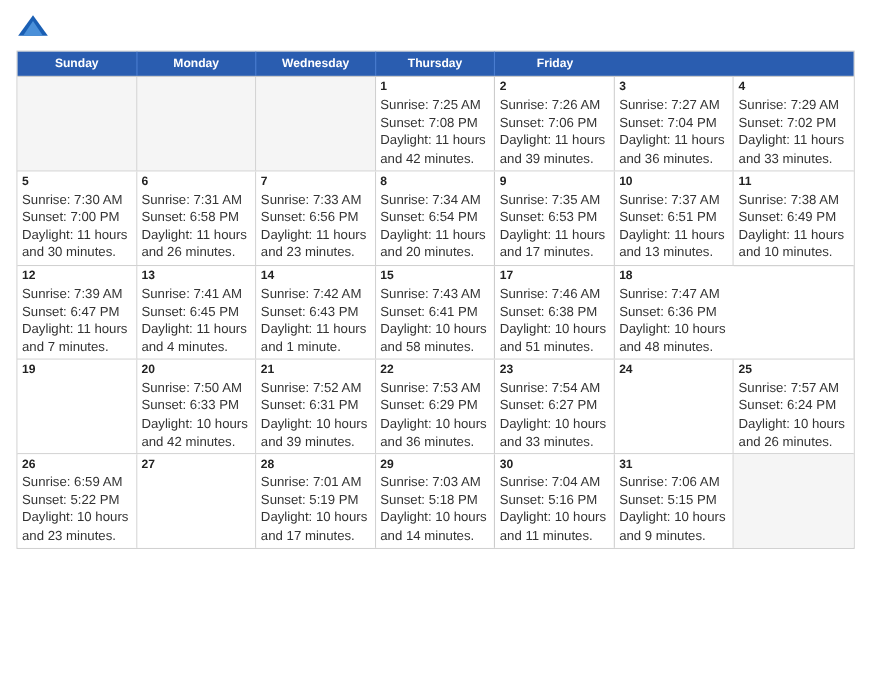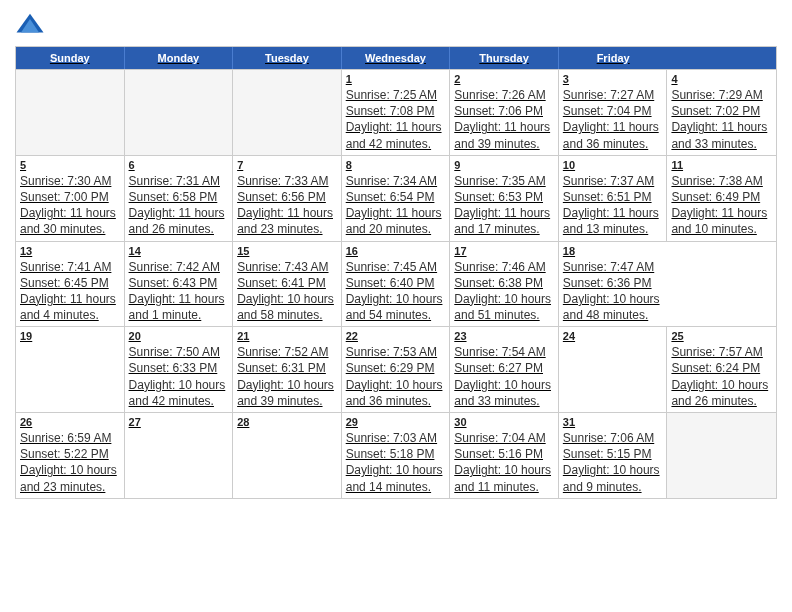--- a/index.html
+++ b/index.html
@@ -9,21 +9,20 @@
       width: 792px;
       height: 612px;
       overflow: hidden;
     }
     .page {
       width: 792px;
       height: 452px;
       padding: 10px 15px 10px 15px;
       display: flex;
       flex-direction: column;
-      text-decoration: underline;
     }
     .header {
       display: flex;
       align-items: flex-start;
       justify-content: space-between;
       margin-bottom: 6px;
     }
     .logo {
       display: flex;
       align-items: center;
@@ -134,21 +133,20 @@
     <div class="title-block">
       <div class="month-title"></div>
       <div class="subtitle"></div>
     </div>
   </div>
 
   <div class="calendar">
     <div class="cal-header-row" id="cal-header">
         <div class="cal-header-cell">Sunday</div>
         <div class="cal-header-cell">Monday</div>
-        <div class="cal-header-cell">Tuesday</div>
         <div class="cal-header-cell">Wednesday</div>
         <div class="cal-header-cell">Thursday</div>
         <div class="cal-header-cell">Friday</div>
       </div>
     <div class="cal-body" id="cal-body">
         <div class="cal-row">
           <div class="cal-cell empty"></div>
           <div class="cal-cell empty"></div>
           <div class="cal-cell empty"></div>
           <div class="cal-cell">
@@ -215,44 +213,44 @@
           </div>
           <div class="cal-cell">
             <div class="day-number">11</div>
             <div class="cell-text">Sunrise: 7:38 AM
 Sunset: 6:49 PM
 Daylight: 11 hours and 10 minutes.</div>
           </div>
         </div>
         <div class="cal-row">
           <div class="cal-cell">
+            <div class="day-number">12</div>
+            <div class="cell-text">Sunrise: 7:39 AM
+Sunset: 6:47 PM
+Daylight: 11 hours and 7 minutes.</div>
+          </div>
+          <div class="cal-cell">
             <div class="day-number">13</div>
             <div class="cell-text">Sunrise: 7:41 AM
 Sunset: 6:45 PM
 Daylight: 11 hours and 4 minutes.</div>
           </div>
           <div class="cal-cell">
             <div class="day-number">14</div>
             <div class="cell-text">Sunrise: 7:42 AM
 Sunset: 6:43 PM
 Daylight: 11 hours and 1 minute.</div>
           </div>
           <div class="cal-cell">
             <div class="day-number">15</div>
             <div class="cell-text">Sunrise: 7:43 AM
 Sunset: 6:41 PM
 Daylight: 10 hours and 58 minutes.</div>
           </div>
           <div class="cal-cell">
-            <div class="day-number">16</div>
-            <div class="cell-text">Sunrise: 7:45 AM
-Sunset: 6:40 PM
-Daylight: 10 hours and 54 minutes.</div>
-          </div>
-          <div class="cal-cell">
             <div class="day-number">17</div>
             <div class="cell-text">Sunrise: 7:46 AM
 Sunset: 6:38 PM
 Daylight: 10 hours and 51 minutes.</div>
           </div>
           <div class="cal-cell">
             <div class="day-number">18</div>
             <div class="cell-text">Sunrise: 7:47 AM
 Sunset: 6:36 PM
 Daylight: 10 hours and 48 minutes.</div>
@@ -301,20 +299,23 @@
             <div class="day-number">26</div>
             <div class="cell-text">Sunrise: 6:59 AM
 Sunset: 5:22 PM
 Daylight: 10 hours and 23 minutes.</div>
           </div>
           <div class="cal-cell">
             <div class="day-number">27</div>
           </div>
           <div class="cal-cell">
             <div class="day-number">28</div>
+            <div class="cell-text">Sunrise: 7:01 AM
+Sunset: 5:19 PM
+Daylight: 10 hours and 17 minutes.</div>
           </div>
           <div class="cal-cell">
             <div class="day-number">29</div>
             <div class="cell-text">Sunrise: 7:03 AM
 Sunset: 5:18 PM
 Daylight: 10 hours and 14 minutes.</div>
           </div>
           <div class="cal-cell">
             <div class="day-number">30</div>
             <div class="cell-text">Sunrise: 7:04 AM

